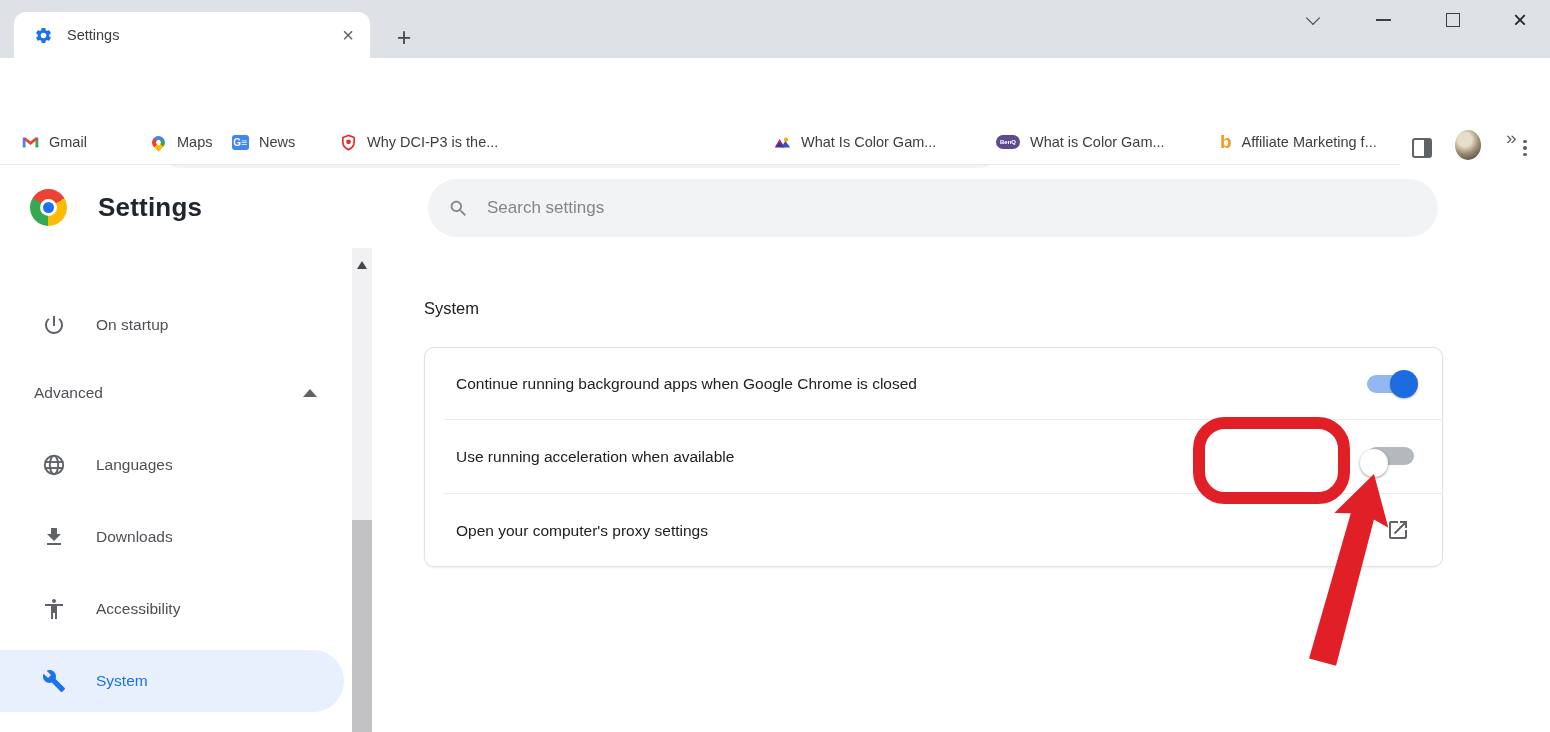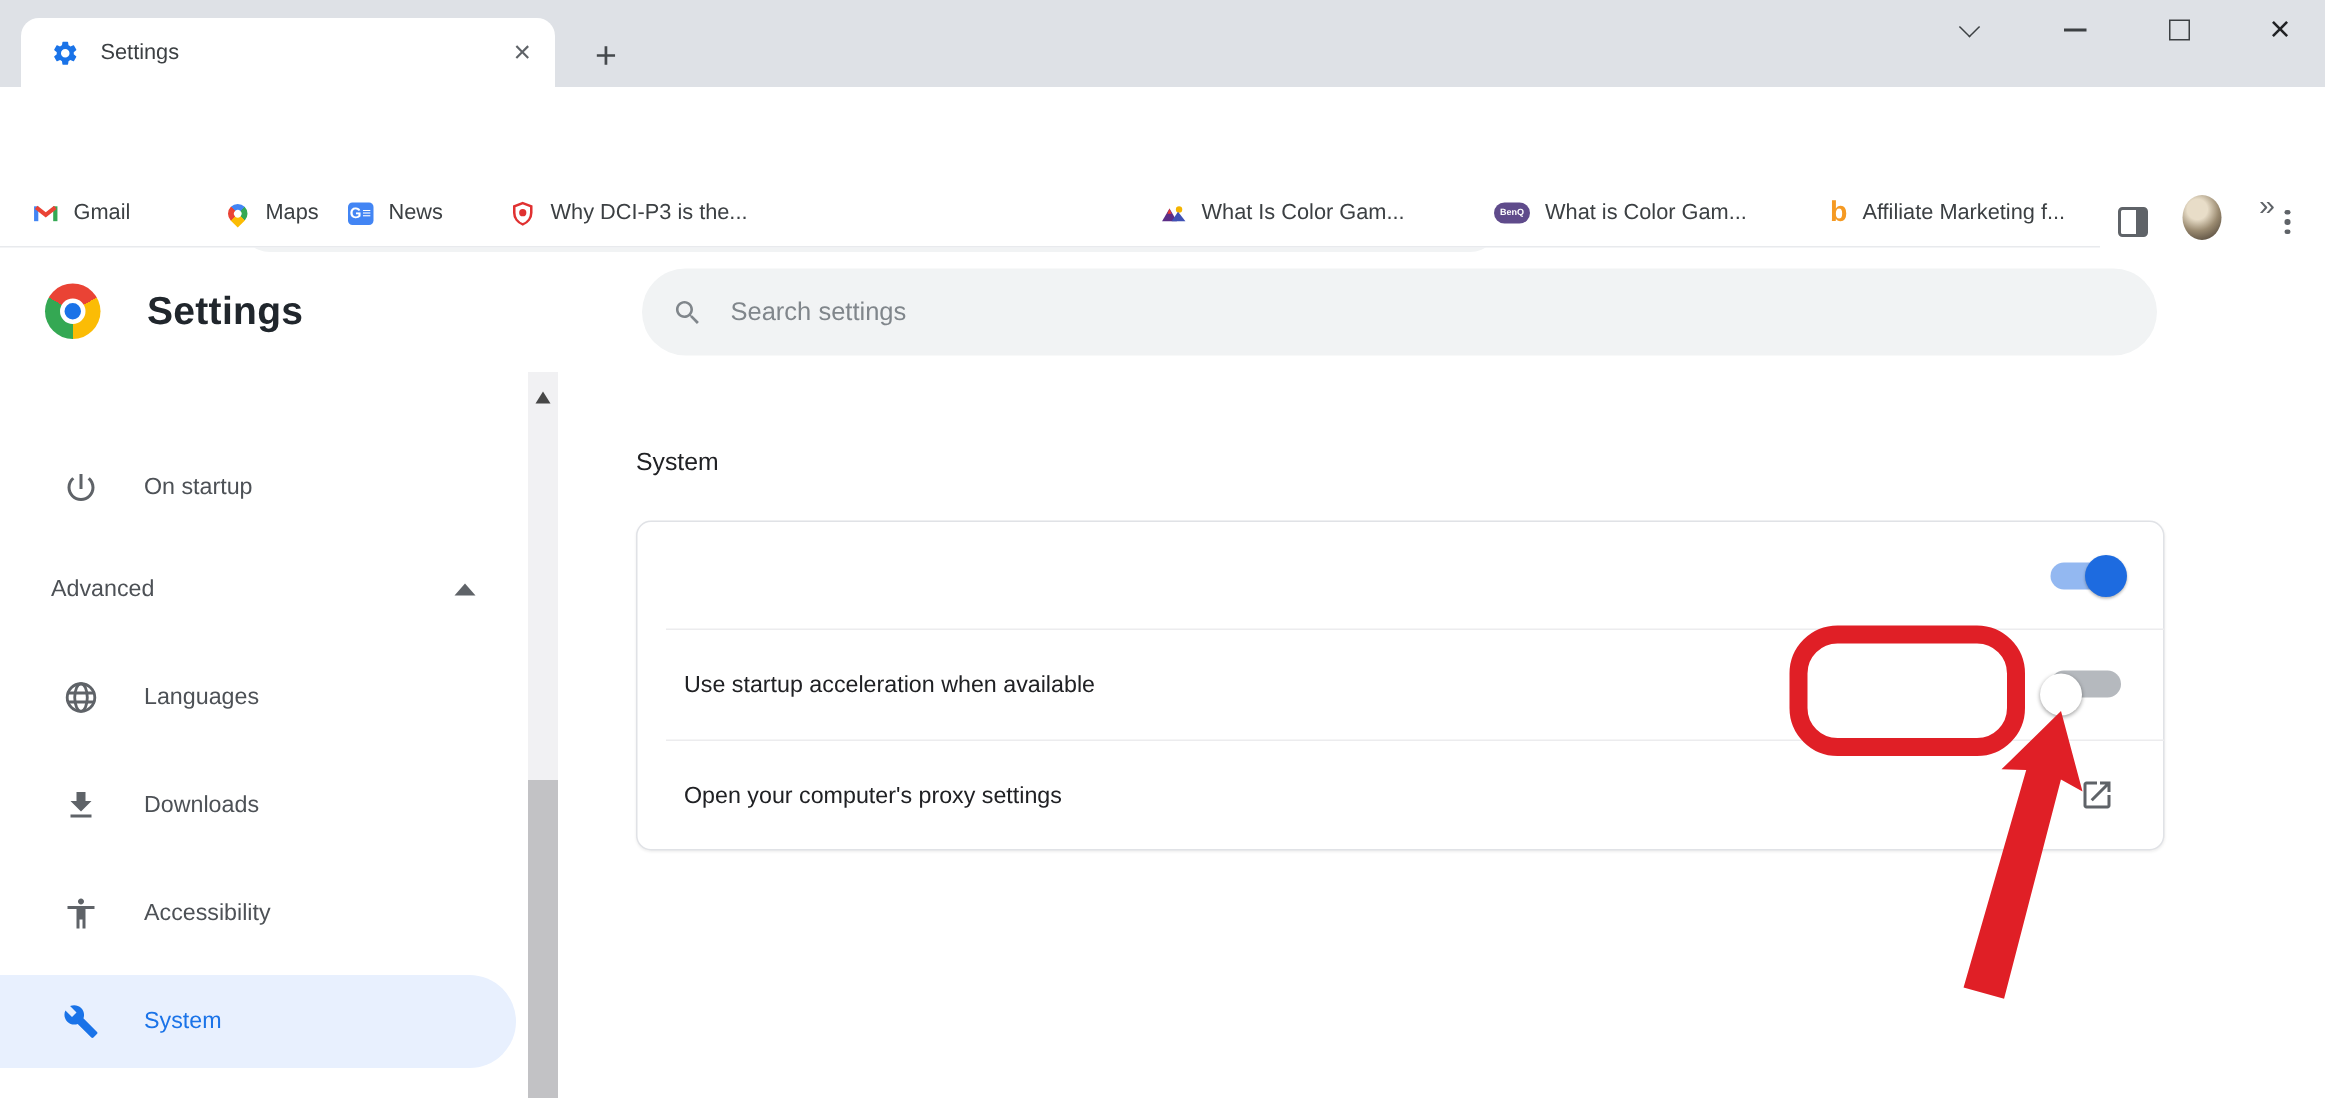--- a/index.html
+++ b/index.html
@@ -330,25 +330,26 @@
   </div>
 
   <div class="sb-track"></div>
   <div class="sb-arrow"></div>
   <div class="sb-thumb"></div>
 
   <div class="section-title">System</div>
 
   <div class="card"></div>
 
+  <div class="row-label" style="top:375px;">Continue running background apps when Google Chrome is closed</div>
   <div class="toggle-track t-on-track" style="left:1367px; top:375px;"></div>
   <div class="toggle-thumb t-on-thumb" style="left:1390px; top:370px;"></div>
   <div class="divider" style="top:419px;"></div>
 
-  <div class="row-label" style="top:448px;">Use startup acceleration when available</div>
+  <div class="row-label" style="top:448px;">Use running acceleration when available</div>
   <div class="toggle-track t-off-track" style="left:1367px; top:447px;"></div>
   <div class="toggle-thumb t-off-thumb" style="left:1360px; top:449px;"></div>
   <div class="divider" style="top:493px;"></div>
 
   <div class="row-label" style="top:522px;text-align:center;">Open your computer's proxy settings</div>
   <svg class="extlink" viewBox="0 0 24 24" fill="#5f6368">
       <path d="M19 19H5V5h7V3H5c-1.11 0-2 .9-2 2v14c0 1.1.89 2 2 2h14c1.1 0 2-.9 2-2v-7h-2v7zM14 3v2h3.59l-9.83 9.83 1.41 1.41L19 6.41V10h2V3h-7z"></path>
     </svg>
 
   <div class="ring"></div>

